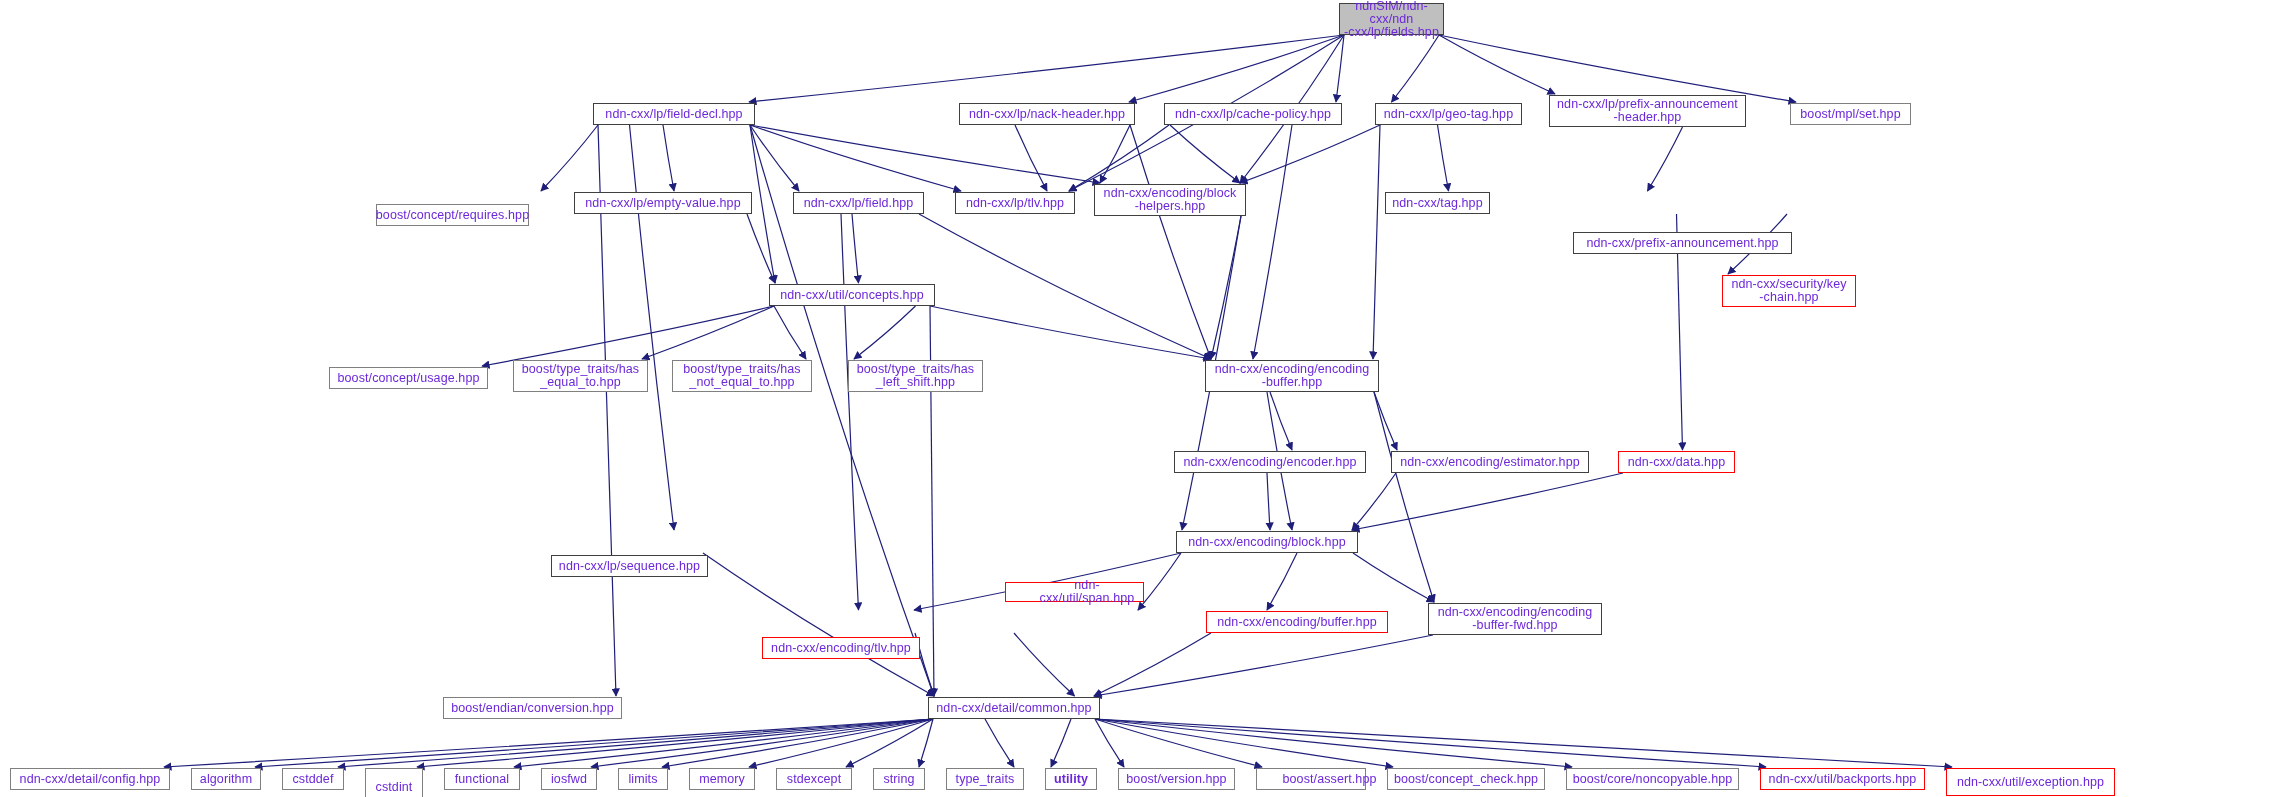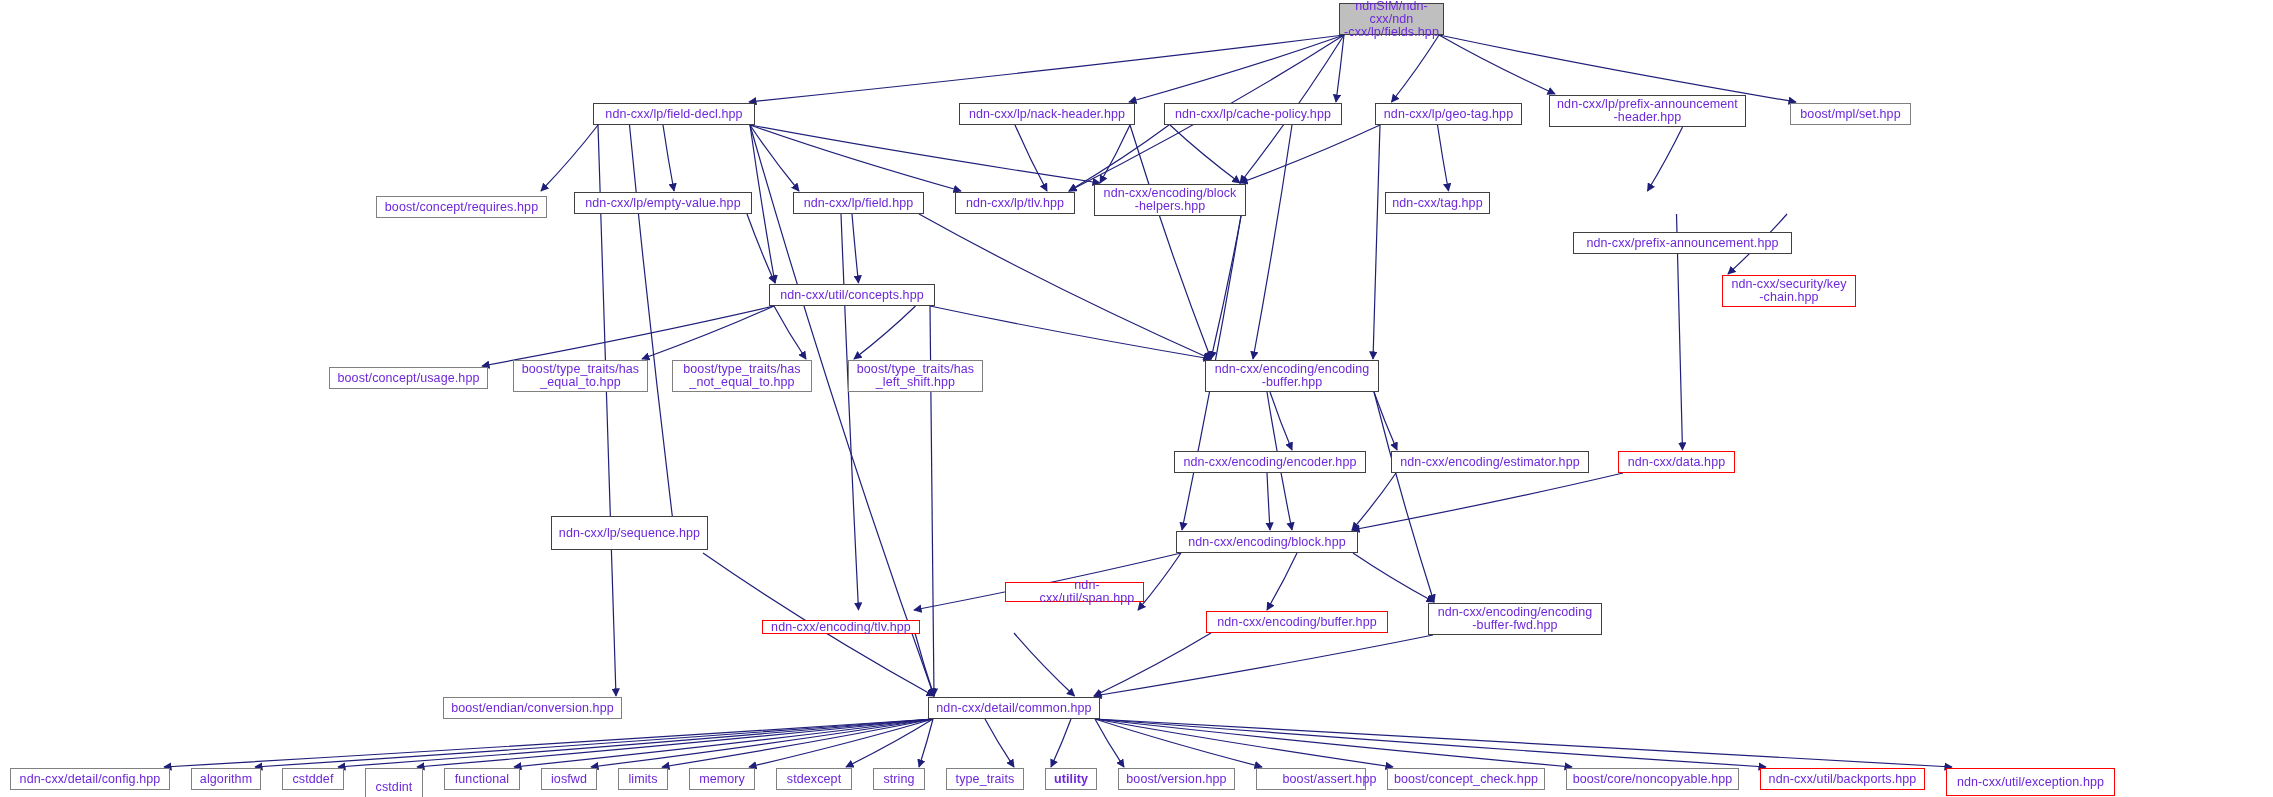--- a/index.html
+++ b/index.html
@@ -142,21 +142,21 @@
   <div id="nodes-group">
       <div class="node root" style="left: 1339px; top: 3px; width: 105px; height: 32px;">ndnSIM/ndn-cxx/ndn
 -cxx/lp/fields.hpp</div>
       <div class="node solid" style="left: 593px; top: 103px; width: 162px; height: 22px;">ndn-cxx/lp/field-decl.hpp</div>
       <div class="node solid" style="left: 959px; top: 103px; width: 176px; height: 22px;">ndn-cxx/lp/nack-header.hpp</div>
       <div class="node solid" style="left: 1164px; top: 103px; width: 178px; height: 22px;">ndn-cxx/lp/cache-policy.hpp</div>
       <div class="node solid" style="left: 1375px; top: 103px; width: 147px; height: 22px;">ndn-cxx/lp/geo-tag.hpp</div>
       <div class="node solid" style="left: 1549px; top: 95px; width: 197px; height: 32px;">ndn-cxx/lp/prefix-announcement
 -header.hpp</div>
       <div class="node " style="left: 1790px; top: 103px; width: 121px; height: 22px;">boost/mpl/set.hpp</div>
-      <div class="node " style="left: 376px; top: 196px; width: 171px; height: 22px;">boost/concept/requires.hpp</div>
+      <div class="node " style="left: 376px; top: 204px; width: 153px; height: 22px;">boost/concept/requires.hpp</div>
       <div class="node solid" style="left: 574px; top: 192px; width: 178px; height: 22px;">ndn-cxx/lp/empty-value.hpp</div>
       <div class="node solid" style="left: 793px; top: 192px; width: 131px; height: 22px;">ndn-cxx/lp/field.hpp</div>
       <div class="node solid" style="left: 955px; top: 192px; width: 120px; height: 22px;">ndn-cxx/lp/tlv.hpp</div>
       <div class="node solid" style="left: 1094px; top: 184px; width: 152px; height: 32px;">ndn-cxx/encoding/block
 -helpers.hpp</div>
       <div class="node solid" style="left: 1385px; top: 192px; width: 105px; height: 22px;">ndn-cxx/tag.hpp</div>
       <div class="node solid" style="left: 1573px; top: 192px; width: 219px; height: 22px; margin-top: 40px;">ndn-cxx/prefix-announcement.hpp</div>
       <div class="node red" style="left: 1722px; top: 275px; width: 134px; height: 32px;">ndn-cxx/security/key
 -chain.hpp</div>
       <div class="node solid" style="left: 769px; top: 284px; width: 166px; height: 22px;">ndn-cxx/util/concepts.hpp</div>
@@ -165,23 +165,23 @@
 _equal_to.hpp</div>
       <div class="node " style="left: 672px; top: 360px; width: 140px; height: 32px;">boost/type_traits/has
 _not_equal_to.hpp</div>
       <div class="node " style="left: 848px; top: 360px; width: 135px; height: 32px;">boost/type_traits/has
 _left_shift.hpp</div>
       <div class="node solid" style="left: 1205px; top: 360px; width: 174px; height: 32px;">ndn-cxx/encoding/encoding
 -buffer.hpp</div>
       <div class="node solid" style="left: 1174px; top: 451px; width: 192px; height: 22px;">ndn-cxx/encoding/encoder.hpp</div>
       <div class="node solid" style="left: 1391px; top: 451px; width: 198px; height: 22px;">ndn-cxx/encoding/estimator.hpp</div>
       <div class="node red" style="left: 1618px; top: 451px; width: 117px; height: 22px;">ndn-cxx/data.hpp</div>
-      <div class="node solid" style="left: 551px; top: 516px; width: 157px; height: 34px;">ndn-cxx/lp/sequence.hpp</div>
+      <div class="node solid" style="left: 551px; top: 555px; width: 157px; height: 22px;">ndn-cxx/lp/sequence.hpp</div>
       <div class="node solid" style="left: 1176px; top: 531px; width: 182px; height: 22px;">ndn-cxx/encoding/block.hpp</div>
-      <div class="node red" style="left: 762px; top: 620px; width: 158px; height: 14px;">ndn-cxx/encoding/tlv.hpp</div>
+      <div class="node red" style="left: 762px; top: 637px; width: 158px; height: 22px;">ndn-cxx/encoding/tlv.hpp</div>
       <div class="node red" style="left: 1005px; top: 582px; width: 139px; height: 20px; padding-left: 28px;">ndn-cxx/util/span.hpp</div>
       <div class="node red" style="left: 1206px; top: 611px; width: 182px; height: 22px;">ndn-cxx/encoding/buffer.hpp</div>
       <div class="node solid" style="left: 1428px; top: 603px; width: 174px; height: 32px;">ndn-cxx/encoding/encoding
 -buffer-fwd.hpp</div>
       <div class="node " style="left: 443px; top: 697px; width: 179px; height: 22px;">boost/endian/conversion.hpp</div>
       <div class="node solid" style="left: 928px; top: 697px; width: 172px; height: 22px;">ndn-cxx/detail/common.hpp</div>
       <div class="node " style="left: 10px; top: 768px; width: 160px; height: 22px;">ndn-cxx/detail/config.hpp</div>
       <div class="node " style="left: 191px; top: 768px; width: 70px; height: 22px;">algorithm</div>
       <div class="node " style="left: 282px; top: 768px; width: 62px; height: 22px;">cstddef</div>
       <div class="node " style="left: 365px; top: 768px; width: 58px; height: 39px;">cstdint</div>

